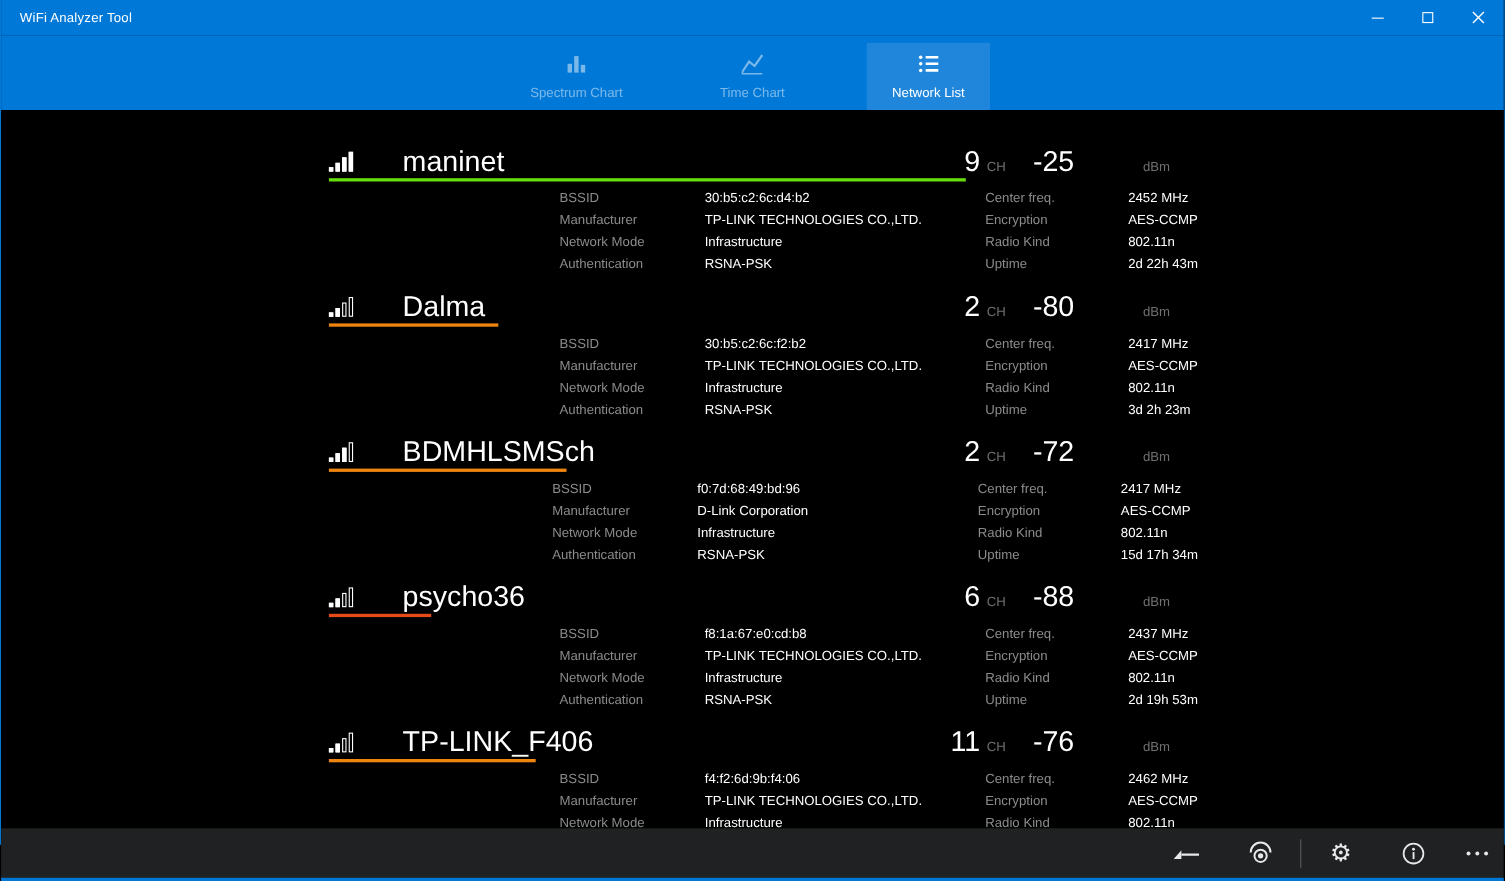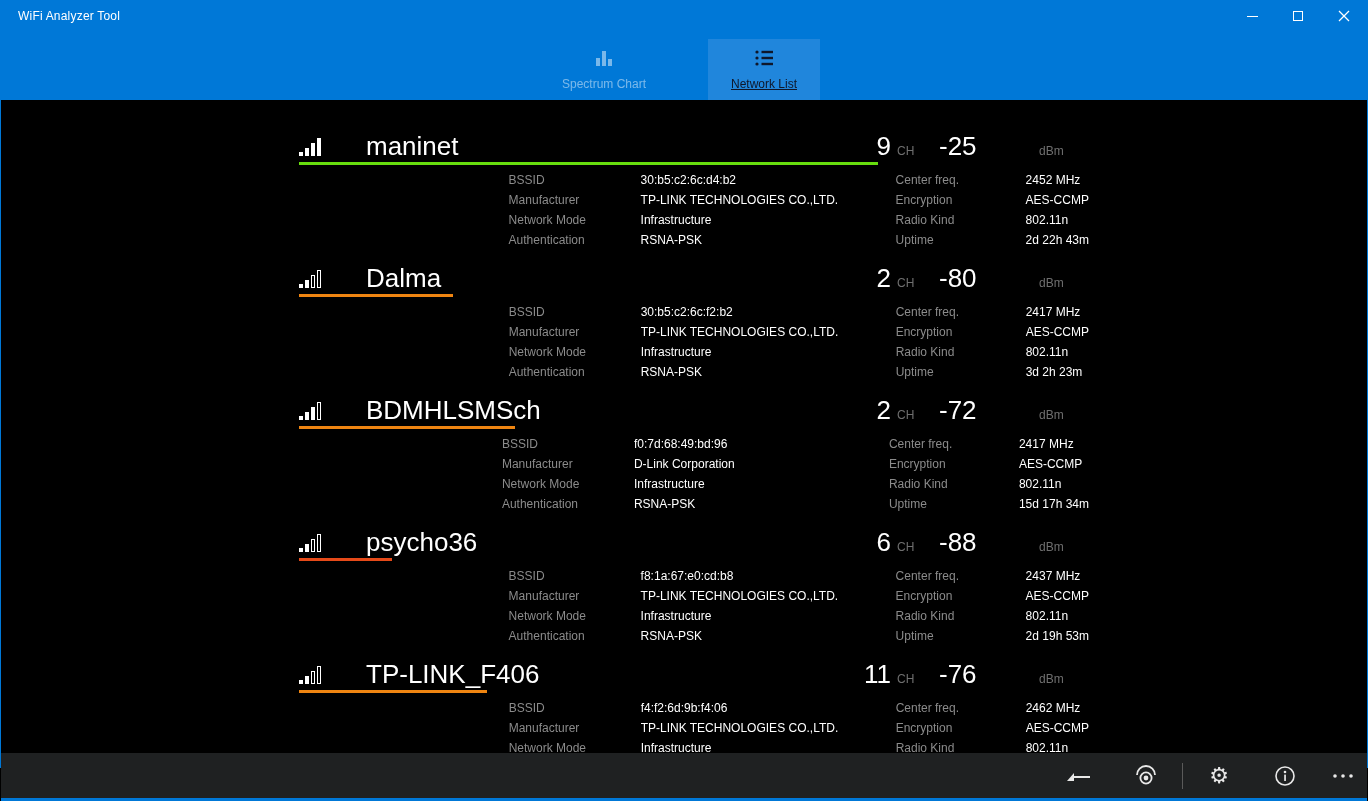--- a/index.html
+++ b/index.html
@@ -17,21 +17,21 @@
   .glyph-min { width:11px; height:1px; background:#fff; }
   .glyph-max { width:10px; height:10px; border:1px solid #fff; }
   .glyph-close { stroke:#fff; stroke-width:1.3; }
 
   
   .navbar { height:68px; background:#0078D7; display:flex; justify-content:center;
             align-items:flex-end; flex:0 0 auto;gap:44px; }
   .tab { width:112px; height:61px; margin:0 2px; display:flex; flex-direction:column;
          align-items:center; justify-content:flex-end; padding-bottom:9px;
          color:rgba(255,255,255,0.48); cursor:default; }
-  .tab.selected { background:#2086DC; color:#0f172a;text-decoration:underline; }
+  .tab.selected { background:#2086DC; color:#ffffff; }
   .tab .ticon { margin-bottom:7px; }
   .tab .tlabel { font-size:12px; white-space:nowrap; }
 
   
   .content { height:653px; overflow:hidden; background:#000; flex:0 0 auto;
              padding-top:30px; }
   .entry { height:132px; margin-left:298px; width:790px; position:relative; color:#fff; }
   .entry-header { height:30px; display:flex; align-items:flex-end; position:relative;gap:36px; }
   .sigbars { display:flex; align-items:flex-end; gap:2px; margin-right:9px; margin-bottom:4px; }
   .bar { width:4px; border:1px solid #fff; background:transparent; }
@@ -87,20 +87,27 @@
 
   <div class="navbar">
     <div class="tab">
       <svg class="ticon" width="26" height="24" viewBox="0 0 24 24">
         <rect x="4" y="12" width="4" height="8" fill="currentColor"></rect>
         <rect x="10" y="5" width="4" height="15" fill="currentColor"></rect>
         <rect x="16" y="13" width="4" height="7" fill="currentColor"></rect>
       </svg>
       <span class="tlabel">Spectrum Chart</span>
     </div>
+    <div class="tab">
+      <svg class="ticon" width="26" height="24" viewBox="0 0 24 24">
+        <polyline points="3,19 9,10 14,14 21,4" fill="none" stroke="currentColor" stroke-width="2"></polyline>
+        <polyline points="3,19 3,21 21,21" fill="none" stroke="currentColor" stroke-width="1.5"></polyline>
+      </svg>
+      <span class="tlabel">Time Chart</span>
+    </div>
     <div class="tab selected">
       <svg class="ticon" width="26" height="24" viewBox="0 0 24 24">
         <circle cx="5" cy="6" r="1.6" fill="currentColor"></circle>
         <circle cx="5" cy="12" r="1.6" fill="currentColor"></circle>
         <circle cx="5" cy="18" r="1.6" fill="currentColor"></circle>
         <line x1="9.5" y1="6" x2="21" y2="6" stroke="currentColor" stroke-width="2.4"></line>
         <line x1="9.5" y1="12" x2="21" y2="12" stroke="currentColor" stroke-width="2.4"></line>
         <line x1="9.5" y1="18" x2="21" y2="18" stroke="currentColor" stroke-width="2.4"></line>
       </svg>
       <span class="tlabel">Network List</span>

